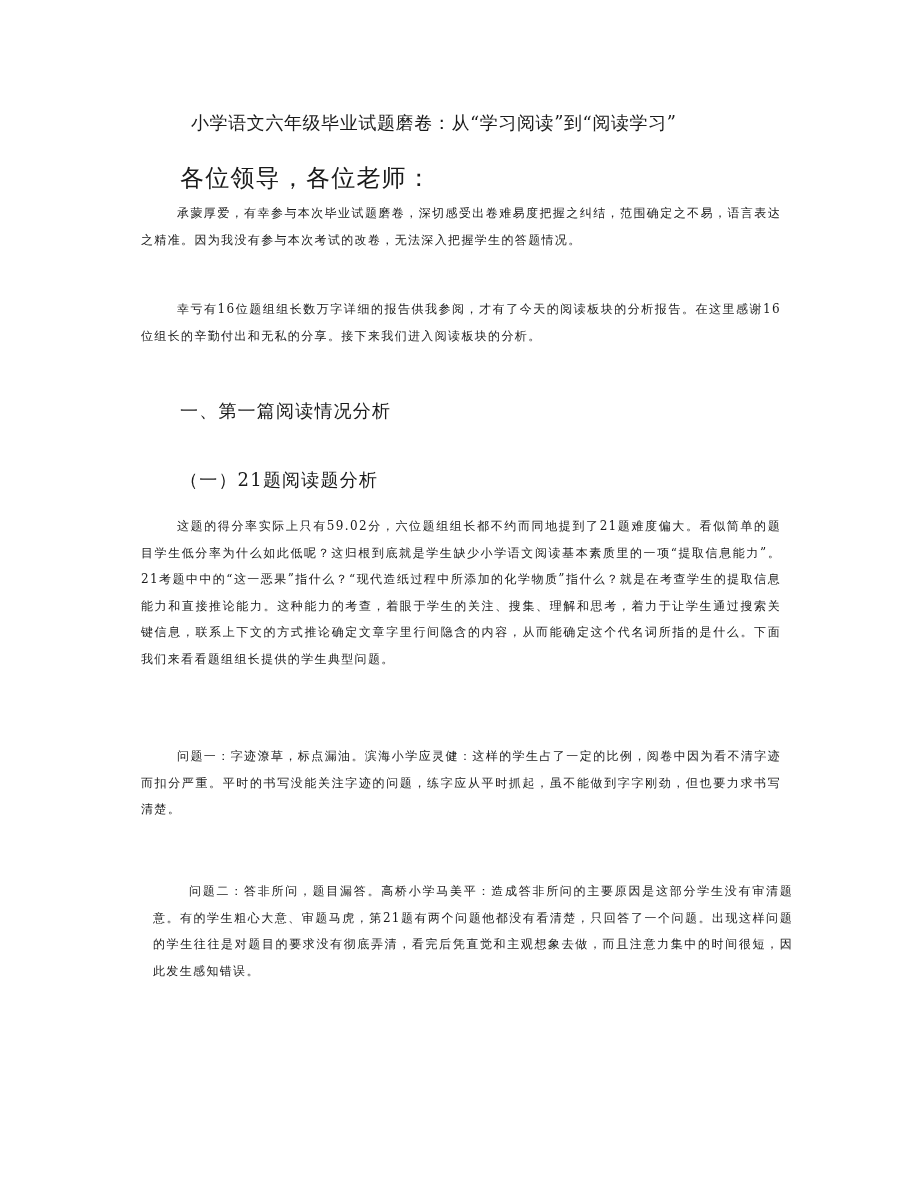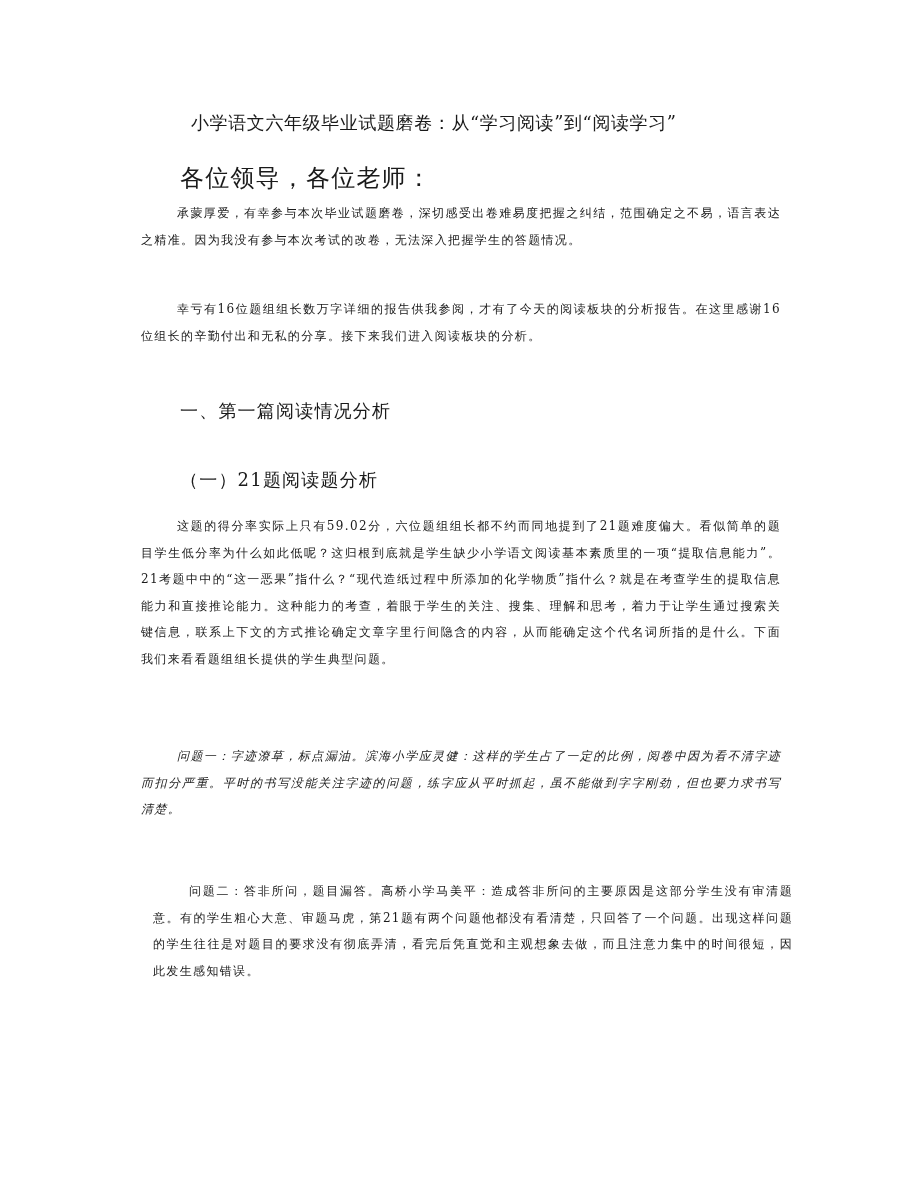--- a/index.html
+++ b/index.html
@@ -66,15 +66,15 @@
   <div class="title">小学语文六年级毕业试题磨卷：从“学习阅读”到“阅读学习”</div>
   <div class="greeting">各位领导，各位老师：</div>
 
   <p class="para" style="top:200px;margin:0;">承蒙厚爱，有幸参与本次毕业试题磨卷，深切感受出卷难易度把握之纠结，范围确定之不易，语言表达之精准。因为我没有参与本次考试的改卷，无法深入把握学生的答题情况。</p>
   <p class="para" style="top:296px;margin:0;">幸亏有16位题组组长数万字详细的报告供我参阅，才有了今天的阅读板块的分析报告。在这里感谢16位组长的辛勤付出和无私的分享。接下来我们进入阅读板块的分析。</p>
 
   <div class="heading" style="top:399px;">一、第一篇阅读情况分析</div>
   <div class="heading" style="top:468px;">（一）21题阅读题分析</div>
 
   <p class="para" style="top:513px;margin:0;">这题的得分率实际上只有59.02分，六位题组组长都不约而同地提到了21题难度偏大。看似简单的题目学生低分率为什么如此低呢？这归根到底就是学生缺少小学语文阅读基本素质里的一项“提取信息能力”。21考题中中的“这一恶果”指什么？“现代造纸过程中所添加的化学物质”指什么？就是在考查学生的提取信息能力和直接推论能力。这种能力的考查，着眼于学生的关注、搜集、理解和思考，着力于让学生通过搜索关键信息，联系上下文的方式推论确定文章字里行间隐含的内容，从而能确定这个代名词所指的是什么。下面我们来看看题组组长提供的学生典型问题。</p>
-  <p class="para" style="top:743px;margin:0;font-style:italic;">问题一：字迹潦草，标点漏油。滨海小学应灵健：这样的学生占了一定的比例，阅卷中因为看不清字迹而扣分严重。平时的书写没能关注字迹的问题，练字应从平时抓起，虽不能做到字字刚劲，但也要力求书写清楚。</p>
+  <p class="para" style="top:743px;margin:0;">问题一：字迹潦草，标点漏油。滨海小学应灵健：这样的学生占了一定的比例，阅卷中因为看不清字迹而扣分严重。平时的书写没能关注字迹的问题，练字应从平时抓起，虽不能做到字字刚劲，但也要力求书写清楚。</p>
   <p class="para" style="top:866px;margin:12px;">问题二：答非所问，题目漏答。高桥小学马美平：造成答非所问的主要原因是这部分学生没有审清题意。有的学生粗心大意、审题马虎，第21题有两个问题他都没有看清楚，只回答了一个问题。出现这样问题的学生往往是对题目的要求没有彻底弄清，看完后凭直觉和主观想象去做，而且注意力集中的时间很短，因此发生感知错误。</p>
 </div>
 
 </body></html>

